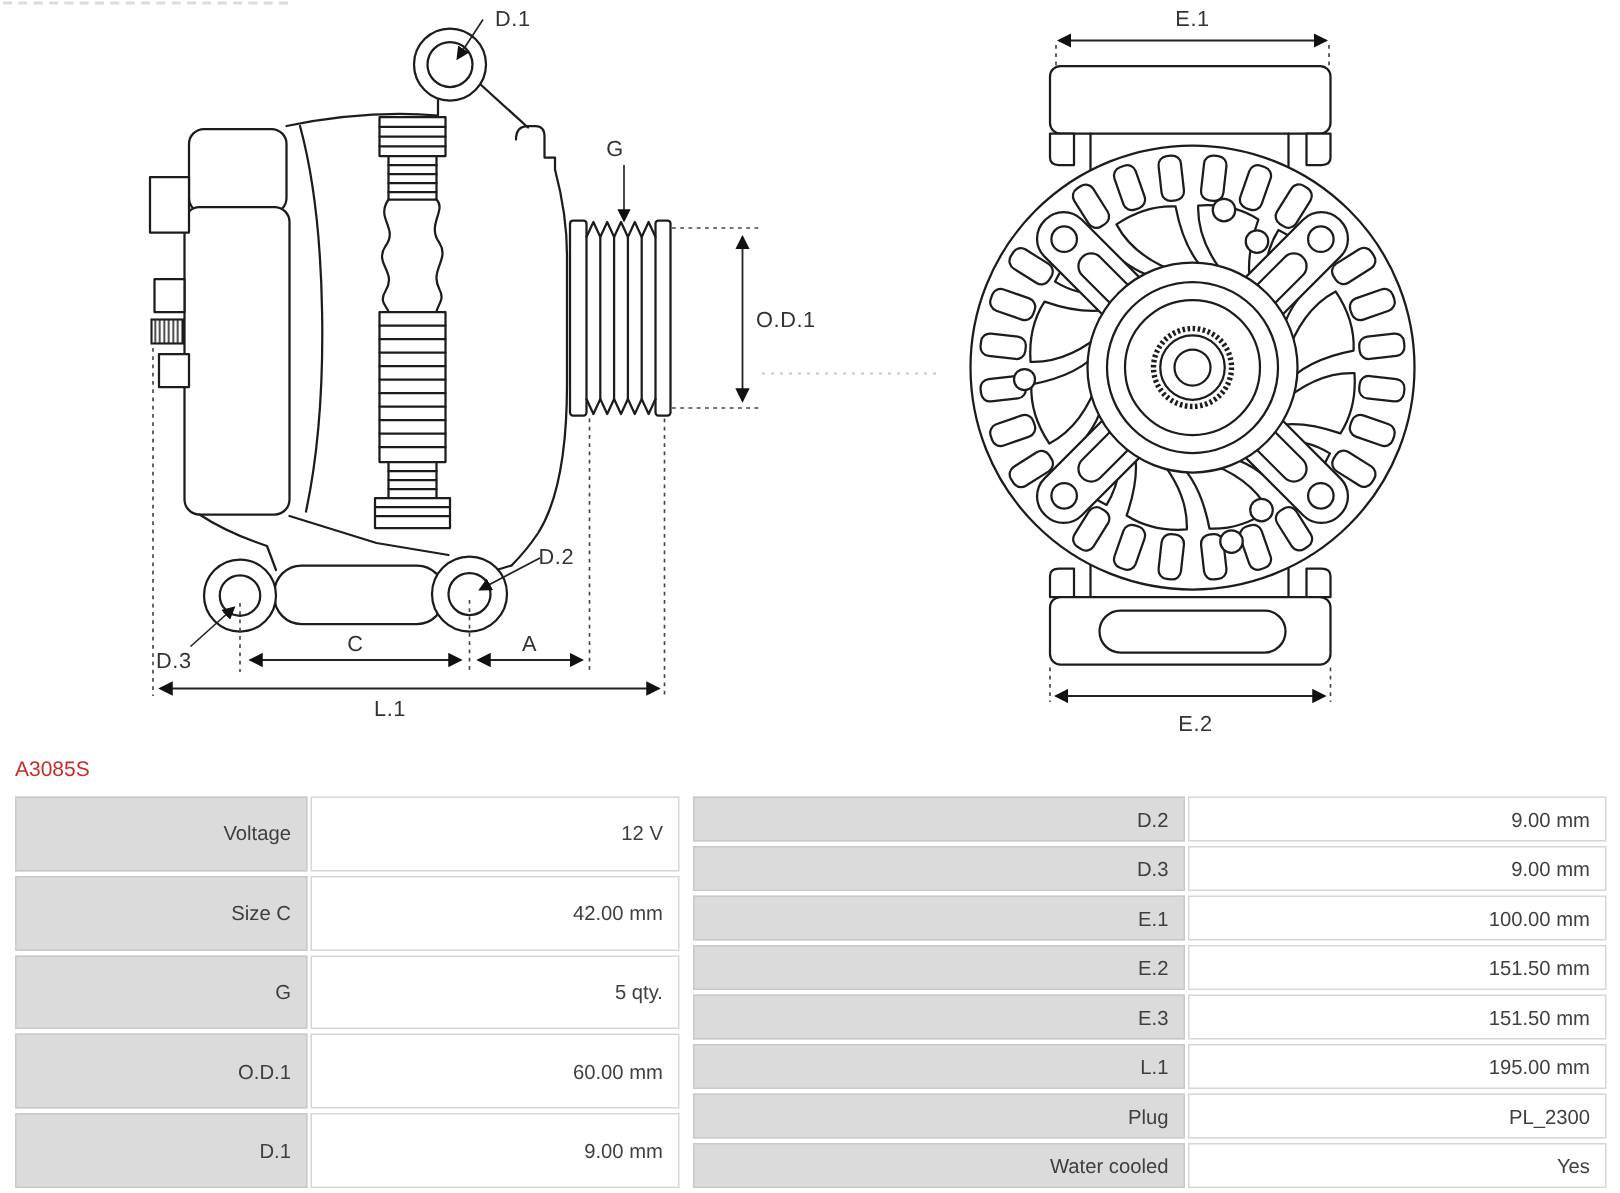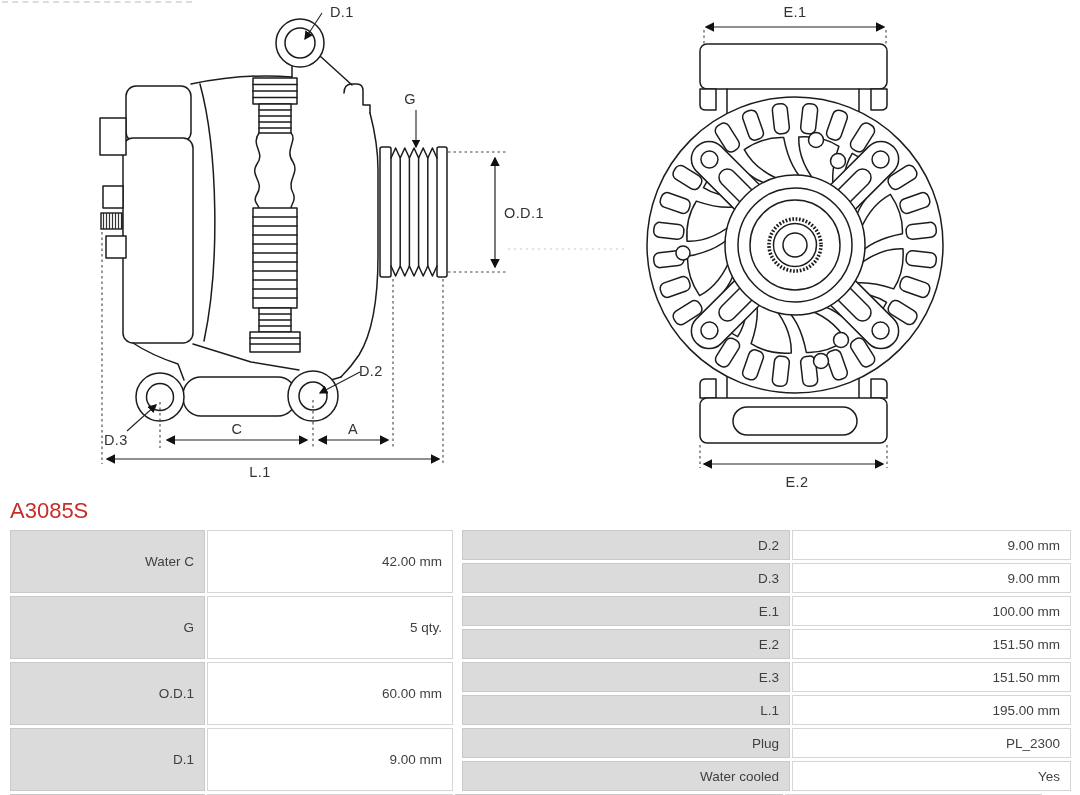--- a/index.html
+++ b/index.html
@@ -13,21 +13,21 @@
   }
   svg text{font-family:"Liberation Sans",sans-serif;}
   .ln{fill:none;stroke:#1c1c1c;stroke-width:1.5;stroke-linejoin:round;stroke-linecap:round;}
   .lnf{fill:#ffffff;stroke:#1c1c1c;stroke-width:1.5;stroke-linejoin:round;}
   .dim{fill:none;stroke:#222;stroke-width:1.2;}
   .ldr{fill:none;stroke:#222;stroke-width:1.1;}
   .dot{fill:none;stroke:#444;stroke-width:1.1;stroke-dasharray:2.5 3;}
   .wm{fill:none;stroke:#c4c9cf;stroke-width:1.2;stroke-dasharray:2 4;}
   .lbl{font-size:14.5px;fill:#333;letter-spacing:.4px;}
   .teeth{fill:none;stroke:#1c1c1c;stroke-width:3.6;stroke-dasharray:1.7 1.7;}
-  .part-title{color:#c72c29;font-size:22px;line-height:20px;margin:2px 0 6px 10px;}
+  .part-title{color:#c72c29;font-size:14px;line-height:20px;margin:2px 0 6px 10px;}
   .spec-wrap{display:flex;gap:5px;margin-left:8px;}
   table.spec{border-collapse:separate;border-spacing:2px 3px;}
   .spec td{height:28px;padding:0 10px;font-size:13.5px;color:#3f3f3f;text-align:right;white-space:nowrap;}
   .spec td.l{background:#dbdbdb;border:1px solid #c9c9c9;}
   .spec td.v{background:#ffffff;border:1px solid #d6d6d6;}
   .spec-left td.l{width:173px;}
   .spec-left td.v{width:224px;}
   .spec-right td.l{width:306px;}
   .spec-right td.v{width:257px;}
   .next-row-sliver{display:flex;gap:2px;margin-left:10px;height:4px;overflow:hidden;}
@@ -249,21 +249,25 @@
     </g>
   </g>
 </svg>
 
 <div class="part-title">A3085S</div>
 
 <div class="spec-wrap">
   <table class="spec spec-left">
     <tbody>
       <tr>
-        <td class="l">Water C</td>
+        <td class="l">Voltage</td>
+        <td class="v">12 V</td>
+      </tr>
+      <tr>
+        <td class="l">Size C</td>
         <td class="v">42.00 mm</td>
       </tr>
       <tr>
         <td class="l">G</td>
         <td class="v">5 qty.</td>
       </tr>
       <tr>
         <td class="l">O.D.1</td>
         <td class="v">60.00 mm</td>
       </tr>

